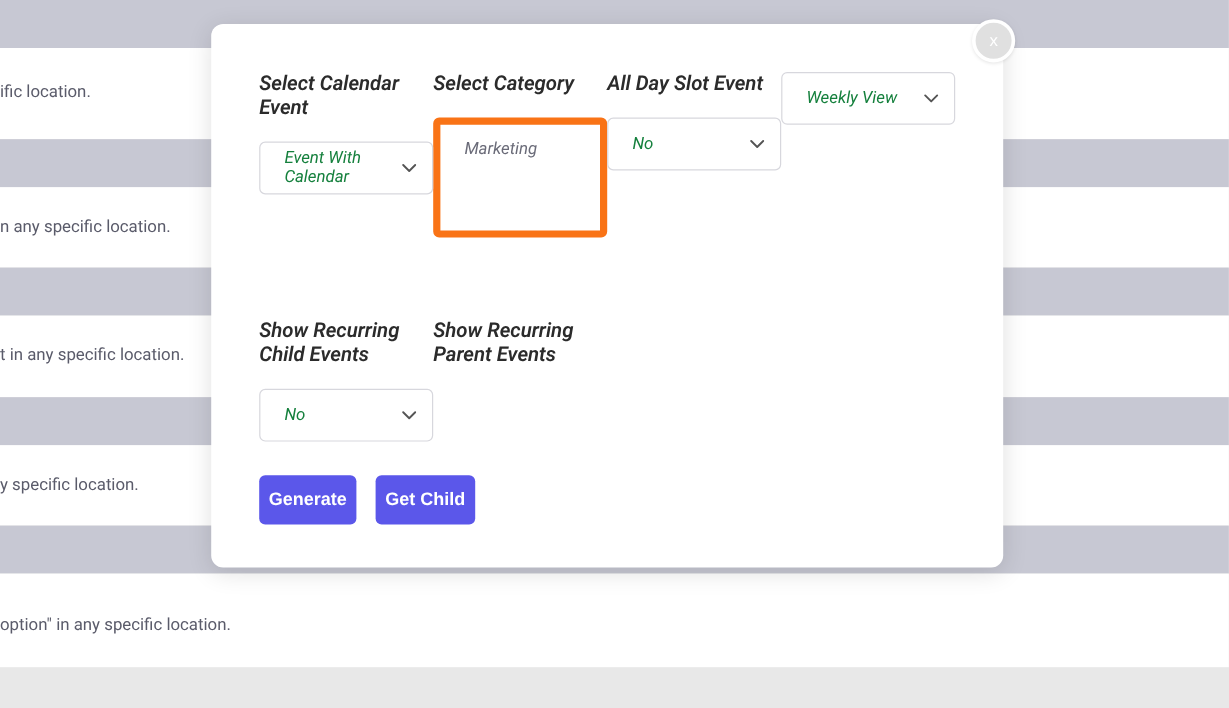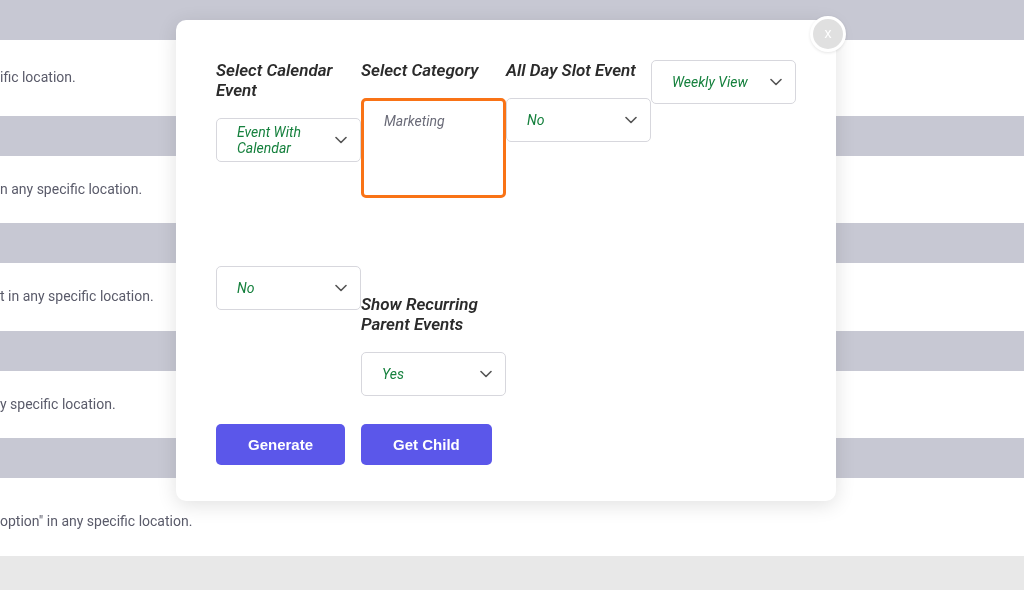--- a/index.html
+++ b/index.html
@@ -133,21 +133,21 @@
     }
     
     .select-caret svg {
       display: block;
     }
     
     .multiselect-box {
       width: 100%;
       height: 100px;
       padding: 12px 20px;
-      border: 3px solid #f97316;
+      border: 6px solid #f97316;
       border-radius: 5px;
       background: #fff;
       font-size: 14px;
       color: #6a6b78;
     }
     
     .right-col-group-first {
       margin-bottom: 68px;
     }
     
@@ -155,21 +155,21 @@
       display: flex;
       gap: 16px;
       margin-top: 8px;
     }
     
     .btn-primary {
       background: #5b57ea;
       color: #fff;
       border: none;
       border-radius: 5px;
-      padding: 12px 32px;
+      padding: 12px 8px;
       font-size: 15px;
       font-weight: 600;
       cursor: pointer;
     }
   </style>
 </head>
 <body>
 
 <div class="background-rows">
   <div class="bg-divider" style="height:40px;"></div>
@@ -244,44 +244,35 @@
           </div>
           <span class="select-caret">
             <svg width="12" height="8" viewBox="0 0 12 8">
                 <path d="M1 1.5 L6 6.5 L11 1.5" stroke="#555" stroke-width="1.6" fill="none" stroke-linecap="round" stroke-linejoin="round"></path>
               </svg>
           </span>
         </div>
       </div>
 
       <div class="form-group" style="margin-bottom:20px;">
+        <label class="form-label">Show Recurring Child Events</label>
         <div class="select-wrap">
           <div class="select-input">
             <span>No</span>
           </div>
           <span class="select-caret">
             <svg width="12" height="8" viewBox="0 0 12 8">
                 <path d="M1 1.5 L6 6.5 L11 1.5" stroke="#555" stroke-width="1.6" fill="none" stroke-linecap="round" stroke-linejoin="round"></path>
               </svg>
           </span>
         </div>
       </div>
 
-      <div class="form-group" style="margin-bottom:20px;margin-top:28px;">
+      <div class="form-group" style="margin-bottom:20px;">
         <label class="form-label">Show Recurring Parent Events</label>
-        <div class="select-wrap">
-          <div class="select-input">
-            <span>Yes</span>
-          </div>
-          <span class="select-caret">
-            <svg width="12" height="8" viewBox="0 0 12 8">
-                <path d="M1 1.5 L6 6.5 L11 1.5" stroke="#555" stroke-width="1.6" fill="none" stroke-linecap="round" stroke-linejoin="round"></path>
-              </svg>
-          </span>
-        </div>
       </div>
 
     </div>
 
     <div class="button-row">
       <button class="btn-primary">Generate</button>
       <button class="btn-primary">Get Child</button>
     </div>
 
   </div>

